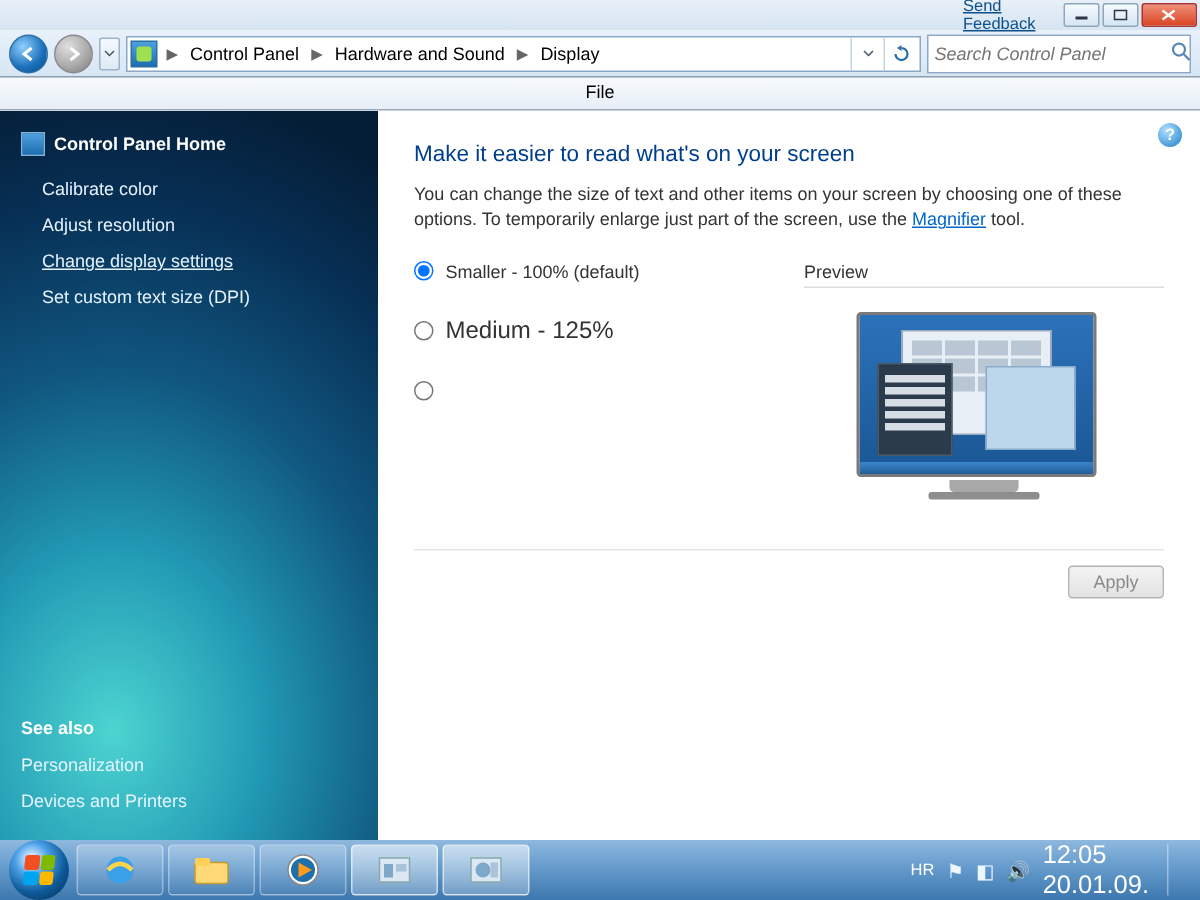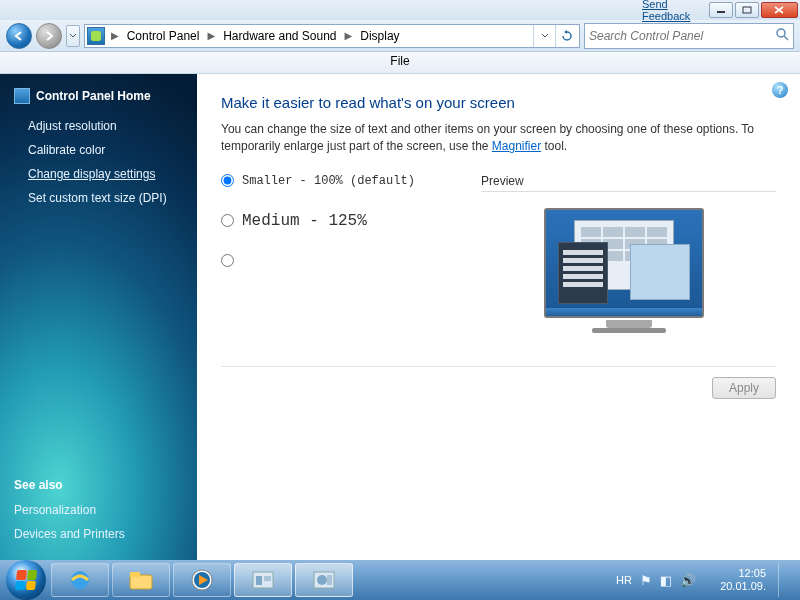--- a/index.html
+++ b/index.html
@@ -16,49 +16,49 @@
 .navbar { height:32px; background:linear-gradient(#e9f1fa,#d7e6f4); display:flex; align-items:center; padding:2px 6px; gap:4px; border-bottom:1px solid #b8c9da;}
 .navbtn { width:26px; height:26px; border-radius:50%; background:radial-gradient(circle at 35% 30%, #8fd0ff, #1a6fb9 60%, #0d4e86); display:flex; align-items:center; justify-content:center; cursor:pointer; border:1px solid #2a6fa8;}
 .navbtn.fwd { background:radial-gradient(circle at 35% 30%, #e0e0e0,#a7a7a7 60%,#7a7a7a); border-color:#8a8a8a;}
 .navdrop { width:14px; height:22px; border:1px solid #9bb3cb; border-radius:2px; background:linear-gradient(#f4f9ff,#dfeaf5); display:flex;align-items:center;justify-content:center; cursor:pointer;}
 .addr { flex:1; height:24px; border:1px solid #8ba9c6; background:#fff; display:flex; align-items:center; font-size:12px; padding:0 2px;}
 .addr .cpicon { width:18px;height:18px; background:linear-gradient(#4fa0dd,#1c6eb0); border:1px solid #2b6fa5; margin-right:4px; display:flex;align-items:center;justify-content:center;}
 .addr .cpicon::after{content:""; width:10px;height:10px; background:#9fe050; border-radius:2px;}
 .crumb { padding:0 6px; cursor:pointer;}
 .csep { color:#666; padding:0 2px; font-size:10px;}
 .addrbtn { width:22px; height:22px; border-left:1px solid #c3d3e3; display:flex;align-items:center;justify-content:center; cursor:pointer;}
-.searchbox { width:210px; height:24px; border:1px solid #8ba9c6; background:#fff; display:flex;align-items:center; padding:12px 4px; font-size:12px;}
+.searchbox { width:176px; height:24px; border:1px solid #8ba9c6; background:#fff; display:flex;align-items:center; padding:12px 4px; font-size:12px;}
 .searchbox input{ border:none; outline:none; flex:1; font-style:italic; color:#777; font-size:12px;}
 .searchbox .sicon{ color:#5a88b6; cursor:pointer;}
 
 
 .menubar { height:22px; background:linear-gradient(#f6f9fc,#e6eef7); border-bottom:1px solid #c7d6e4; display:flex; align-items:center; font-size:12px; padding:0 4px;flex-direction:column;}
 .menubar span{ padding:2px 8px; cursor:pointer;}
 
 
 .body { display:flex; height:486px; }
-.sidebar { width:197px; background:radial-gradient(ellipse 140% 90% at 30% 85%, #4dd4d0 0%, #2199b4 28%, #10567f 55%, #073055 80%, #041d36 100%); color:#fff; padding:14px 12px 10px 14px; font-size:12px; position:relative;}
+.sidebar { width:252px; background:radial-gradient(ellipse 140% 90% at 30% 85%, #4dd4d0 0%, #2199b4 28%, #10567f 55%, #073055 80%, #041d36 100%); color:#fff; padding:14px 12px 10px 14px; font-size:12px; position:relative;}
 .sidebar .cphome{ font-weight:600; display:flex; align-items:center; gap:6px; margin-bottom:10px;}
 .sidebar .cphome .cpi{ width:16px;height:16px;background:linear-gradient(#4fa0dd,#1c6eb0); border:1px solid #7ab6e2;}
 .sidebar a{ display:block; color:#e6f3ff; text-decoration:none; padding:5px 0 5px 14px; cursor:pointer;}
 .sidebar a.under{ text-decoration:underline;}
 .sidebar .seealso{ position:absolute; bottom:14px; left:14px;}
 .sidebar .seealso h4{ font-size:12px; font-weight:600; margin-bottom:6px;}
 
 .content { flex:1; background:#fff; padding:20px 24px 14px 24px; position:relative; font-size:12px; color:#333;}
 .helpicon{ position:absolute; top:8px; right:12px; width:16px;height:16px; border-radius:50%; background:radial-gradient(circle at 35% 30%, #aee0ff,#1f7fc7); color:#fff; font-size:11px; display:flex;align-items:center;justify-content:center; cursor:pointer; font-weight:bold;}
 .content h1{ color:#003e8e; font-size:15px; font-weight:400; margin-bottom:10px;}
 .content p.lead{ color:#333; line-height:1.45; margin-bottom:18px;}
 .content p.lead a{ color:#0066cc; text-decoration:underline; cursor:pointer;}
 
 .optrow{ display:flex; align-items:flex-start; margin-top:8px;}
 .options{ width:260px;}
 .opt{ display:flex; align-items:center; gap:8px; margin-bottom:24px; cursor:pointer;}
 .opt input{ cursor:pointer;}
-.opt label{ cursor:pointer;font-family:Liberation Mono, monospace;}
+.opt label{ cursor:pointer;}
 .opt.small label{ font-size:12px;}
 .opt.med label{ font-size:16px;}
 .opt.large label{ font-size:20px;}
 
 .previewcol{ flex:1;}
 .previewlabel{ font-size:12px; color:#333; border-bottom:1px solid #ddd; padding-bottom:3px; margin-bottom:16px;}
 .monitor{ width:170px; height:130px; margin:0 auto; position:relative;}
 .monframe{ width:160px;height:110px; border:2px solid #7a7a7a; border-radius:3px; background:linear-gradient(#2c72ba,#1a5694); position:relative; padding:8px; overflow:hidden;}
 .monframe .win1{ position:absolute; top:10px; left:28px; width:100px;height:70px; background:#e7eef5; border:1px solid #9ab;}
 .monframe .win1 .grid{ display:grid; grid-template-columns:repeat(4,1fr); gap:2px; padding:6px;}
@@ -80,21 +80,21 @@
 .startorb .flag{ width:20px;height:20px; display:grid; grid-template-columns:1fr 1fr; grid-template-rows:1fr 1fr; gap:1px; transform:skewX(-6deg);}
 .startorb .flag div:nth-child(1){background:#f25022;border-radius:2px;}
 .startorb .flag div:nth-child(2){background:#7fba00;border-radius:2px;}
 .startorb .flag div:nth-child(3){background:#00a4ef;border-radius:2px;}
 .startorb .flag div:nth-child(4){background:#ffb900;border-radius:2px;}
 .tbtn{ width:58px; height:34px; border:1px solid rgba(255,255,255,.35); border-radius:3px; background:linear-gradient(rgba(255,255,255,.25),rgba(255,255,255,.05)); display:flex;align-items:center;justify-content:center; cursor:pointer;}
 .tbtn.active{ background:linear-gradient(rgba(255,255,255,.55),rgba(255,255,255,.25)); border-color:rgba(255,255,255,.6);}
 .tray{ margin-left:auto; display:flex; align-items:center; gap:8px; color:#fff; font-size:11px; padding-right:6px;}
 .tray .lang{ font-size:11px; cursor:pointer;}
 .tray .icn{ cursor:pointer; font-size:13px; color:#eef6ff;}
-.clock{ text-align:right; line-height:1.15; font-size:11px; cursor:pointer;margin-left:16px;}
+.clock{ text-align:left; line-height:1.15; font-size:17px; cursor:pointer;}
 .showdesk{ width:10px; height:34px; border-left:1px solid rgba(255,255,255,.4); margin-left:4px; cursor:pointer;}
 </style>
 </head>
 <body>
 
 <div class="titlebar">
   <span class="feedback">Send Feedback</span>
   <div class="winbtn">
       <svg width="10" height="8">
         <rect x="1" y="5" width="8" height="2" fill="#334"></rect>
@@ -165,22 +165,22 @@
   <span>Tools</span>
   <span>Help</span>
 </div>
 
 <div class="body">
   <div class="sidebar">
     <div class="cphome">
       <span class="cpi"></span>
       <span>Control Panel Home</span>
     </div>
+    <a>Calibrate color</a>
     <a>Adjust resolution</a>
-    <a>Calibrate color</a>
     <a class="under">Change display settings</a>
     <a>Set custom text size (DPI)</a>
     <div class="seealso">
       <h4>See also</h4>
       <a style="padding-left:0">Personalization</a>
       <a style="padding-left:0">Devices and Printers</a>
     </div>
   </div>
 
   <div class="content">

